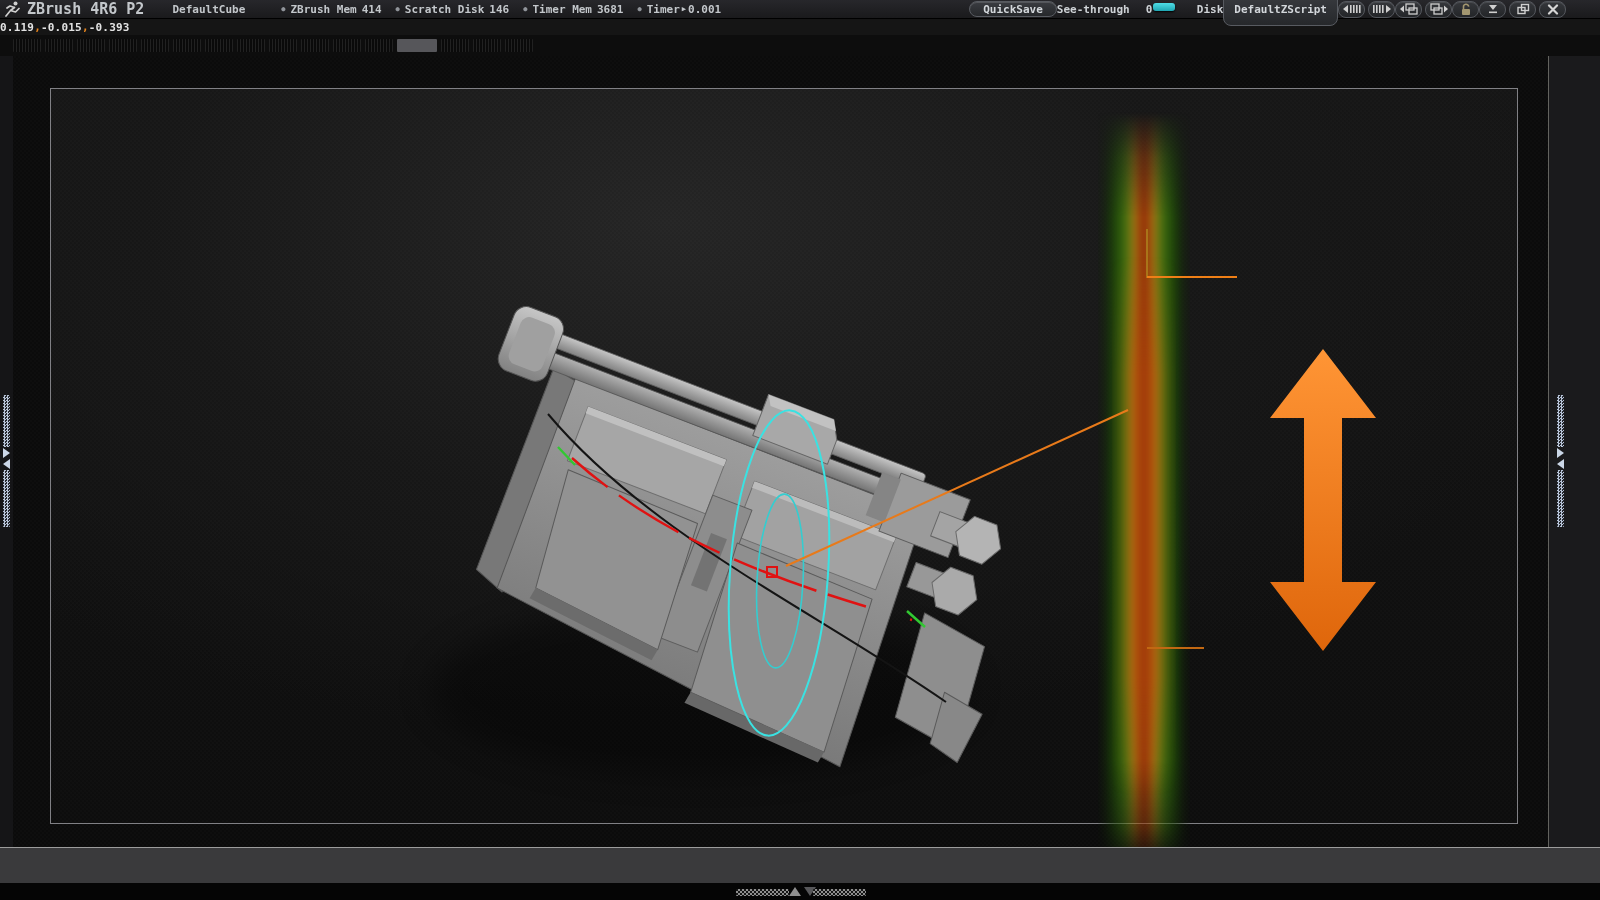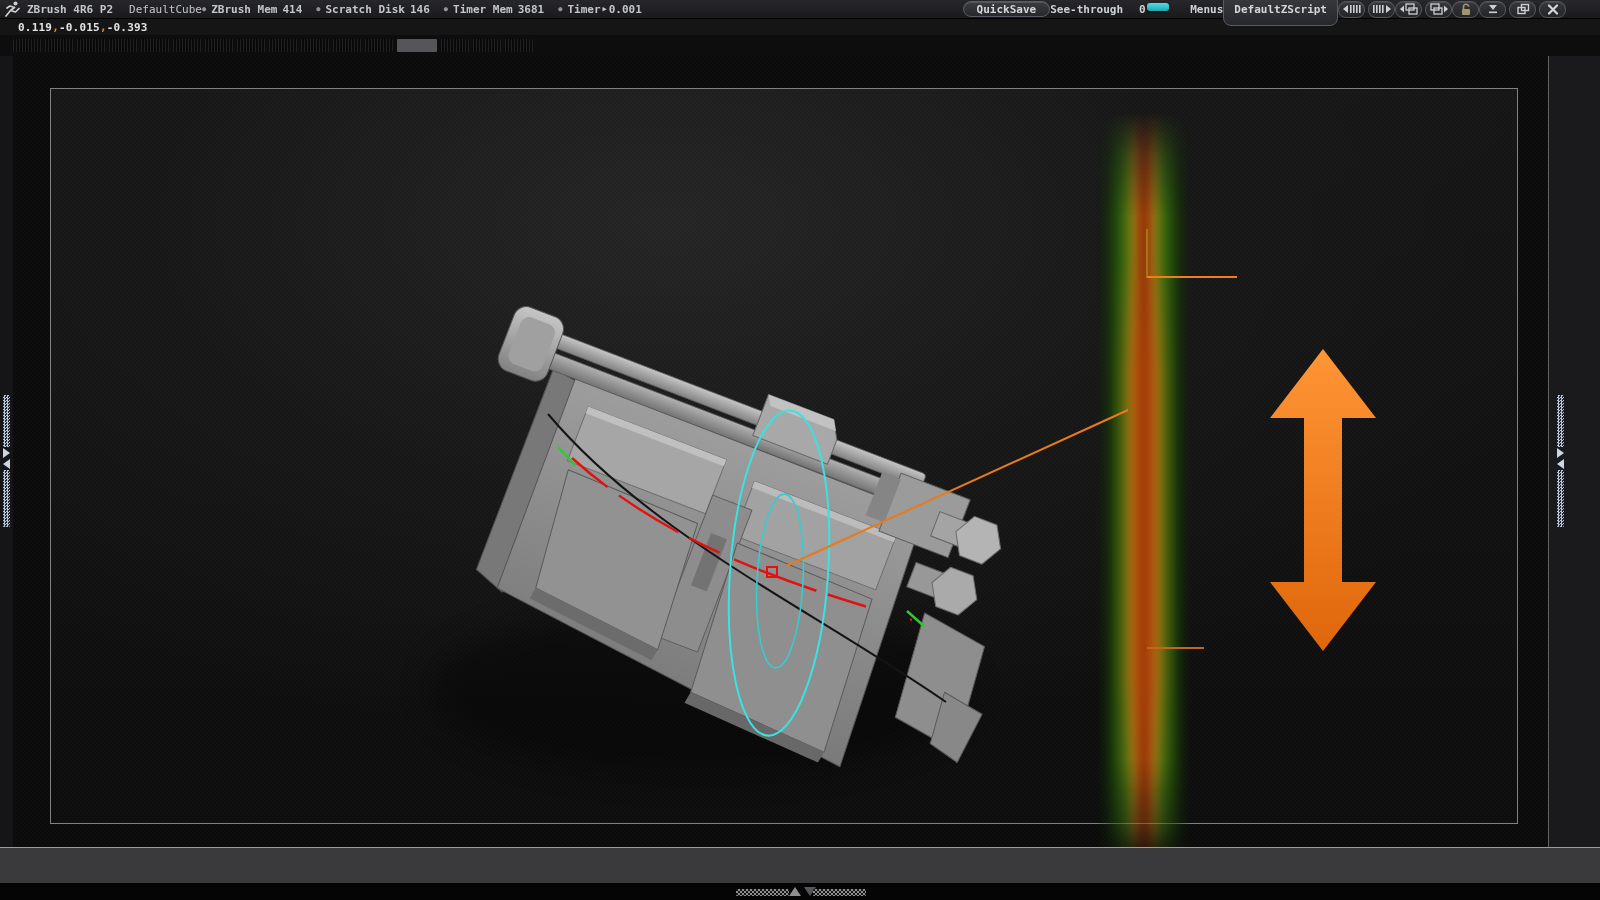--- a/index.html
+++ b/index.html
@@ -5,22 +5,22 @@
   html,body{margin:0;padding:0}
   body{width:1600px;height:900px;background:#050505;overflow:hidden;position:relative;
        font-family:"DejaVu Sans Mono",monospace;}
 
   
   .topbar{position:absolute;left:0;top:0;width:1600px;height:19px;box-sizing:border-box;
     background:linear-gradient(#27272b,#1a1a1c);border-bottom:1px solid #000;
     display:flex;align-items:center;padding:0 34px 0 4px;z-index:30}
   .tb-left{display:flex;align-items:center;flex:1;min-width:0}
   .logo{width:17px;height:16px;margin-right:6px;flex:0 0 auto}
-  .tb-title{font-weight:700;font-size:11px;color:#c3c7cb;margin-right:16px;white-space:nowrap}
-  .tb-doc{font-weight:400;font-size:11px;color:#c3c7cb;white-space:nowrap}
+  .tb-title{font-weight:700;font-size:15px;color:#c3c7cb;margin-right:28px;white-space:nowrap}
+  .tb-doc{font-weight:700;font-size:11px;color:#c3c7cb;margin-right:36px;white-space:nowrap}
   .stats{display:flex;align-items:center;gap:14px}
   .stat{display:flex;align-items:center;gap:5px;font-weight:700;font-size:11px;color:#c3c7cb;white-space:nowrap}
   .stat .dot{font-size:7px;color:#90949a;line-height:1}
   .stat .mk{font-size:7px;color:#c3c7cb}
   .tb-right{display:flex;align-items:center;}
   .tb-btn{height:16px;padding:0 13px;border-radius:8px;border:1px solid #585b61;
     background:linear-gradient(#3a3c41,#26282b);box-shadow:inset 0 1px 0 rgba(255,255,255,.14);
     color:#d3d7db;font-weight:700;font-size:11px;font-family:inherit;display:flex;align-items:center;cursor:pointer}
   .seethrough{display:flex;width:140px}
   .st-label{display:flex;justify-content:center;gap:16px;font-weight:700;font-size:11px;color:#ced2d6;line-height:11px}
@@ -29,21 +29,21 @@
   .st-handle{position:absolute;left:1px;top:-2px;width:22px;height:8px;border-radius:3px;
     background:linear-gradient(#4fdde6,#1fa6b2);box-shadow:0 1px 2px #000}
   .menus{font-weight:700;font-size:11px;color:#ced2d6}
   .ico-group{display:flex;gap:3px}
   .ico-btn{height:17px;min-width:27px;border-radius:8px;border:1px solid #54575d;box-sizing:border-box;
     background:linear-gradient(#35373b,#232528);box-shadow:inset 0 1px 0 rgba(255,255,255,.1);
     display:flex;align-items:center;justify-content:center;cursor:pointer;padding:0 2px}
 
   
   .row2{position:absolute;left:0;top:19px;width:1600px;height:16px;background:#151515;
-    display:flex;align-items:center;box-sizing:border-box;padding-left:18px;z-index:29}
+    display:flex;align-items:center;box-sizing:border-box;z-index:29}
   .coords{font-weight:700;font-size:11px;color:#e3e3e3;letter-spacing:.2px}
   .coords .c{color:#e8861e}
 
   
   .shelfrow{position:absolute;left:0;top:35px;width:1600px;height:21px;background:#0d0d0d;z-index:28}
   .shelf{position:absolute;left:13px;top:4px;display:flex;gap:4px;align-items:center}
   .seg{width:28px;height:13px;border-radius:1px;
     background:repeating-linear-gradient(90deg,#212121 0 1px,#0a0a0a 1px 3px)}
   .seg.active{width:40px;background:#56565a}
 
@@ -130,21 +130,21 @@
     <button class="tb-btn">QuickSave</button>
     <div class="seethrough">
       <div class="st-label">
         <span>See-through</span>
         <span>0</span>
       </div>
       <div class="st-track">
         <div class="st-handle"></div>
       </div>
     </div>
-    <span class="menus">Menus</span>
+    <span class="menus">Disk</span>
     <button class="tb-btn" style="padding:16px 10px">DefaultZScript</button>
 
     <div class="ico-group">
       <div class="ico-btn">
         <svg width="20" height="12" viewBox="0 0 20 12">
           <polygon points="1,6 6,2 6,10" fill="#cfcfcf"></polygon>
           <rect x="8" y="2" width="1.6" height="8" fill="#cfcfcf"></rect>
             <rect x="11" y="2" width="1.6" height="8" fill="#cfcfcf"></rect>
           <rect x="14" y="2" width="1.6" height="8" fill="#cfcfcf"></rect>
             <rect x="17" y="2" width="1.6" height="8" fill="#cfcfcf"></rect>

